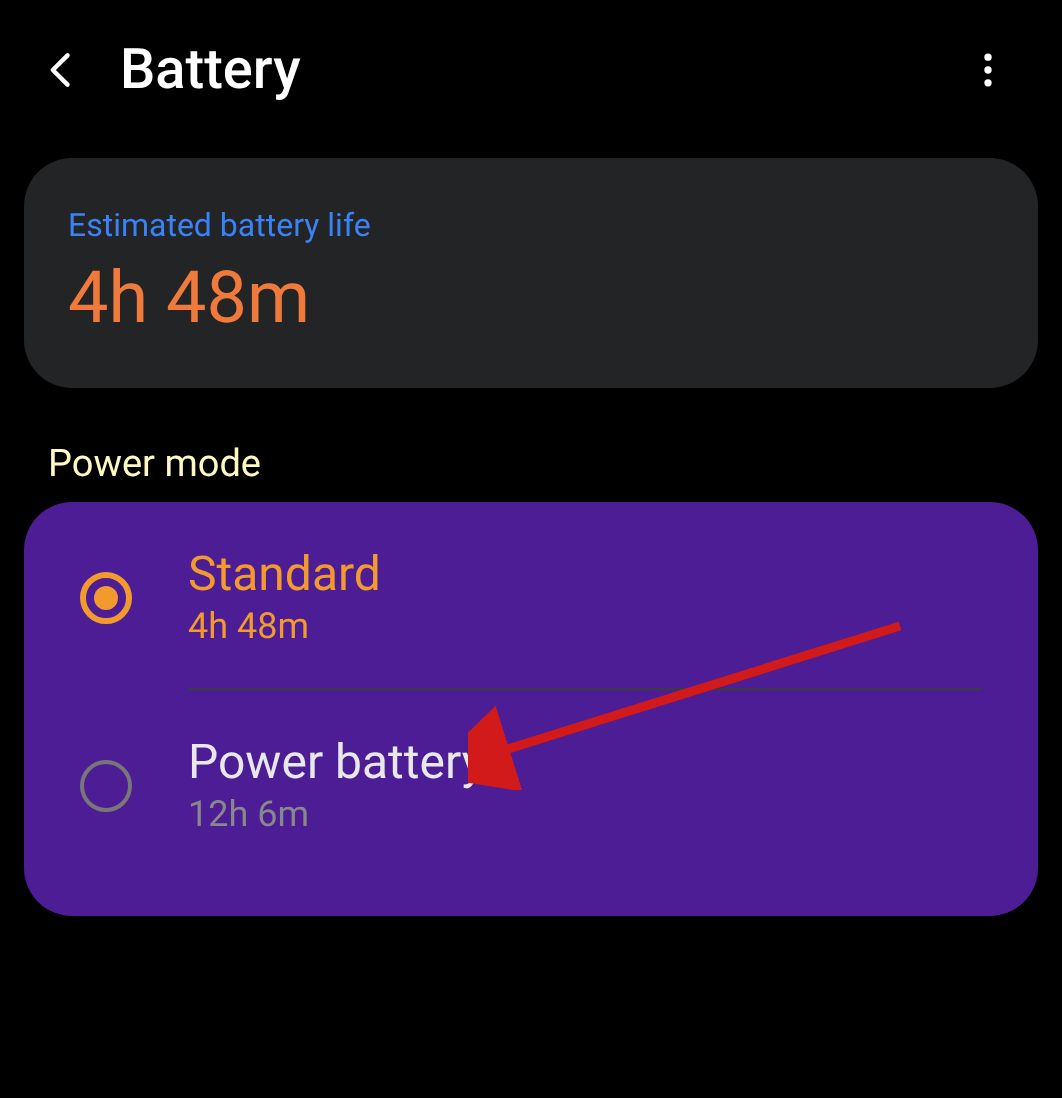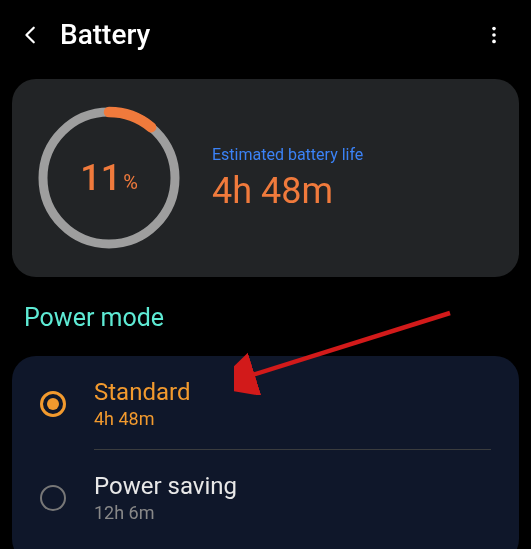--- a/index.html
+++ b/index.html
@@ -17,23 +17,23 @@
     .ring-wrap { position: relative; width: 150px; height: 150px; flex-shrink: 0; }
     .ring-wrap svg { width: 150px; height: 150px; display: block; }
     .ring-wrap .pct { position: absolute; inset: 0; display: flex; align-items: center; justify-content: center; }
     .ring-wrap .pct .num { font-size: 36px; font-weight: 500; color: #f07a3c; }
     .ring-wrap .pct .sym { font-size: 20px; color: #f07a3c; margin-left: 2px; margin-top: 8px; }
     
     .est { display: flex; flex-direction: column; gap: 6px; }
     .est-label { font-size: 16px; color: #3b82f6; }
     .est-time { font-size: 36px; color: #f07a3c; }
     
-    .section-label { color: #5eead4; font-size: 25px; margin: 26px 0 4px 24px; }
+    .section-label { color: #fef9c3; font-size: 19px; margin: 26px 0 4px 24px; }
     
-    .modes-card { background: #0f172a; border-radius: 24px; margin: 24px 12px 0; padding: 4px 0 26px; }
+    .modes-card { background: #4c1d95; border-radius: 24px; margin: 8px 12px 0; padding: 4px 0 26px; }
     .mode-row { display: flex; align-items: center; padding: 18px 28px 14px; cursor: pointer; position: relative; }
     .radio { width: 26px; height: 26px; border-radius: 50%; flex-shrink: 0; margin-right: 28px; }
     .radio.unsel { border: 2px solid #777; }
     .radio.sel { border: 3px solid #f29a2e; display: flex; align-items: center; justify-content: center; }
     .radio.sel::after { content: ""; width: 12px; height: 12px; background: #f29a2e; border-radius: 50%; }
     .mode-text { display: flex; flex-direction: column; gap: 2px; }
     .mode-name { font-size: 24px; font-weight: 400; }
     .mode-name.active { color: #f29a2e; }
     .mode-name.inactive { color: #e8e8e8; }
     .mode-sub { font-size: 18px; }
@@ -56,30 +56,20 @@
   <span class="more-icon">
     <svg viewBox="0 0 24 24" fill="#fff">
         <circle cx="12" cy="5" r="2"></circle>
         <circle cx="12" cy="12" r="2"></circle>
         <circle cx="12" cy="19" r="2"></circle>
       </svg>
   </span>
 </div>
 
 <div class="card">
-  <div class="ring-wrap">
-    <svg viewBox="0 0 100 100" id="ring-svg">
-        <circle cx="50" cy="50" r="44" fill="none" stroke="#9e9e9e" stroke-width="6"></circle>
-        <circle cx="50" cy="50" r="44" fill="none" stroke="#f07a3c" stroke-width="7" stroke-linecap="round" stroke-dasharray="30.410616886749196 276.46015351590177" transform="rotate(-90 50 50)"></circle>
-      </svg>
-    <div class="pct">
-      <span class="num">11</span>
-      <span class="sym">%</span>
-    </div>
-  </div>
   <div class="est">
     <div class="est-label">Estimated battery life</div>
     <div class="est-time" id="est-time">4h 48m</div>
   </div>
 </div>
 
 <div class="section-label">Power mode</div>
 
 <div class="modes-card">
   <div id="modes-container">
@@ -87,21 +77,21 @@
         <div class="radio sel"></div>
         <div class="mode-text">
           <div class="mode-name active">Standard</div>
           <div class="mode-sub active">4h 48m</div>
         </div>
       </div>
       <div class="divider"></div>
       <div class="mode-row">
         <div class="radio unsel"></div>
         <div class="mode-text">
-          <div class="mode-name inactive">Power saving</div>
+          <div class="mode-name inactive">Power battery</div>
           <div class="mode-sub inactive">12h 6m</div>
         </div>
       </div>
     </div>
 </div>
 
 <svg class="annot-arrow" width="226" height="92">
   <defs>
     <marker id="ah" markerWidth="12" markerHeight="12" refX="2" refY="5" orient="auto">
       <polygon points="0,0 10,5 0,10" fill="#d21a1a"></polygon>

